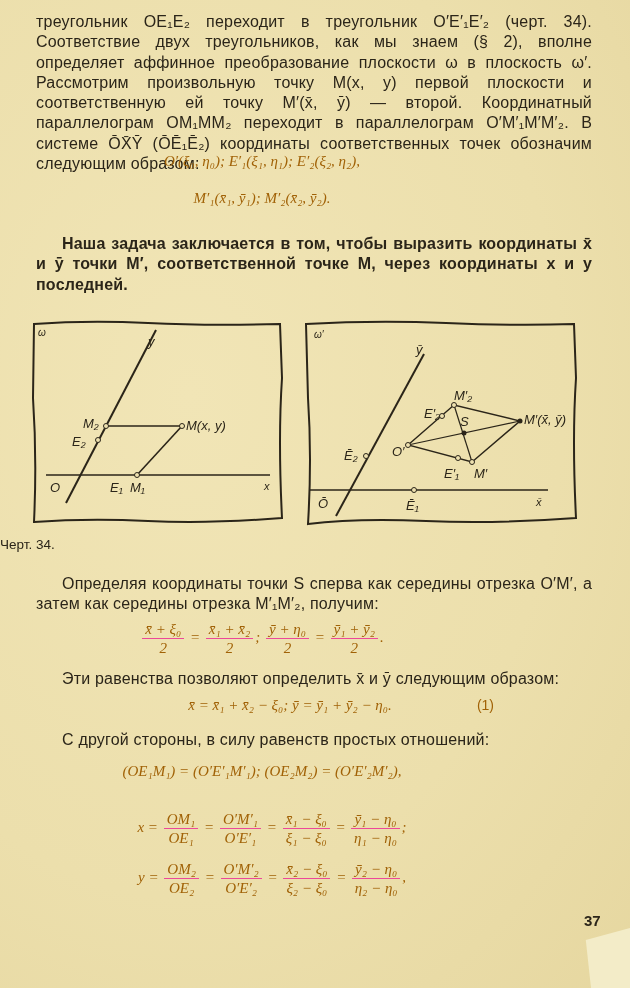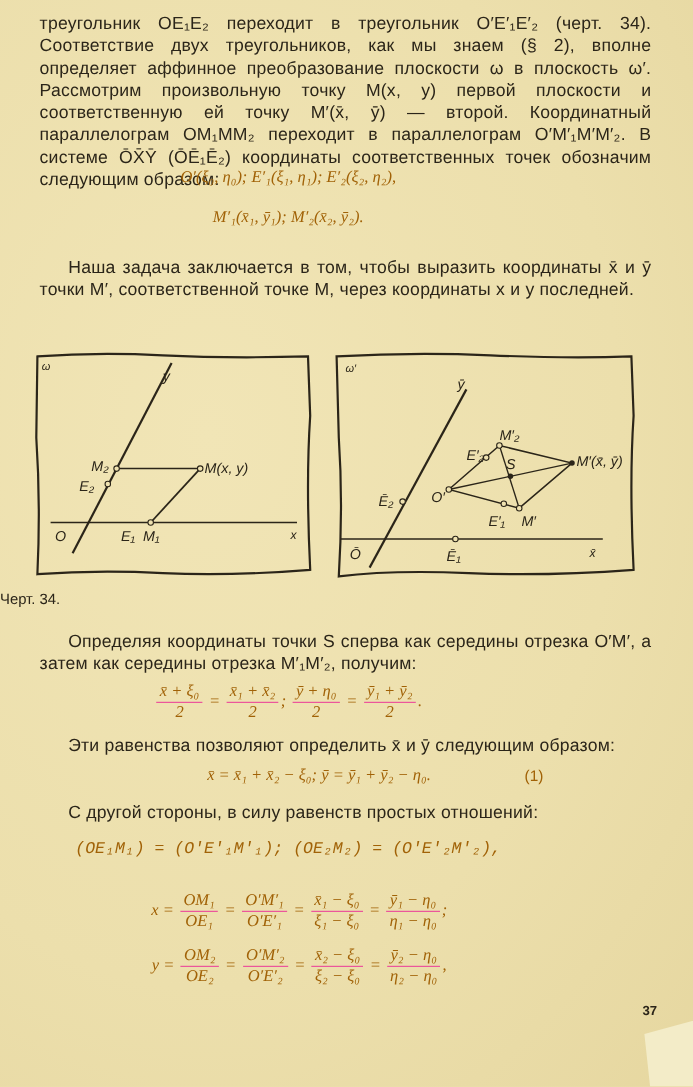--- a/index.html
+++ b/index.html
@@ -25,42 +25,42 @@
   .eqnum { position:absolute; right:58px; font-family:"Liberation Sans", sans-serif; font-size:14px; font-style:normal; }
   .caption {
     position:absolute; top:537px; left:0; width:630px; 
     font-family:"Liberation Sans", sans-serif; font-size:13.5px; color:#2b2519;
   }
   .frac { display:inline-block; vertical-align:middle; text-align:center; margin:0 2px; }
   .frac .num { display:block; border-bottom:1px solid #ec4899; padding:0 3px; line-height:18px; }
   .frac .den { display:block; line-height:18px; }
   .pagenum {
     position:absolute; left:584px; top:912px; font-family:"Liberation Sans", sans-serif;
-    font-weight:bold; font-size:12px; color:#2b2519;
+    font-weight:bold; font-size:15px; color:#2b2519;
   }
   .figure { position:absolute; top:318px; }
   svg text { font-family:"Liberation Sans", sans-serif; font-style:italic; fill:#2b2519; }
   .corner {
     position:absolute; left:578px; top:928px; width:52px; height:60px;
     background:#f3ecc8; clip-path:polygon(15% 20%, 100% 0%, 100% 100%, 25% 100%);
   }
 </style>
 </head>
 <body>
 
 <div class="page">
 
   <div class="para" style="top:12px;">
     <span>треугольник OE₁E₂ переходит в треугольник O′E′₁E′₂ (черт. 34). Соответствие двух треугольников, как мы знаем (§ 2), вполне определяет аффинное преобразование плоскости ω в плоскость ω′. Рассмотрим произвольную точку M(x, y) первой плоскости и соответственную ей точку M′(x̄, ȳ) — второй. Координатный параллелограм OM₁MM₂ переходит в параллелограм O′M′₁M′M′₂. В системе ŌX̄Ȳ (ŌĒ₁Ē₂) координаты соответственных точек обозначим следующим образом:</span>
   </div>
 
   <div class="formula" style="top:153px;">O′(ξ₀, η₀);   E′₁(ξ₁, η₁);   E′₂(ξ₂, η₂),</div>
   <div class="formula" style="top:190px;">M′₁(x̄₁, ȳ₁);   M′₂(x̄₂, ȳ₂).</div>
 
-  <div class="para" style="top:234px;">
+  <div class="para" style="top:234px;font-weight:bold;">
     <span class="indent"></span><span>Наша задача заключается в том, чтобы выразить координаты x̄ и ȳ точки M′, соответственной точке M, через координаты x и y последней.</span>
   </div>
 
   <div class="figure" style="left:28px;">
     <svg width="258" height="210" viewBox="0 0 258 210">
       <path d="M6 6 Q60 2 120 5 T252 6 L254 60 Q250 120 254 200 Q180 206 120 203 T6 204 Q9 140 5 80 Z" fill="none" stroke="#2b2519" stroke-width="2"></path>
       <line x1="18" y1="157" x2="242" y2="157" stroke="#2b2519" stroke-width="1.4"></line>
       <line x1="38" y1="185" x2="128" y2="12" stroke="#2b2519" stroke-width="2"></line>
       <line x1="78" y1="108" x2="154" y2="108" stroke="#2b2519" stroke-width="1.4"></line>
       <line x1="109" y1="157" x2="154" y2="108" stroke="#2b2519" stroke-width="1.6"></line>
@@ -132,21 +132,21 @@
 
   <div class="formula" style="top:697px;padding-left:28px;">
     <span>x̄ = x̄₁ + x̄₂ − ξ₀;    ȳ = ȳ₁ + ȳ₂ − η₀.</span>
     <span class="eqnum">(1)</span>
   </div>
 
   <div class="para" style="top:730px;">
     <span class="indent"></span><span>С другой стороны, в силу равенств простых отношений:</span>
   </div>
 
-  <div class="formula" style="top:763px;font-family:Liberation Mono, monospace;">(OE₁M₁) = (O′E′₁M′₁);    (OE₂M₂) = (O′E′₂M′₂),</div>
+  <div class="formula" style="top:763px;">(OE₁M₁) = (O′E′₁M′₁);    (OE₂M₂) = (O′E′₂M′₂),</div>
 
 
   <div class="formula" style="top:810px; left:10px;">
     <span>x</span> =
     <span class="frac"><span class="num">OM₁</span><span class="den">OE₁</span></span> =
     <span class="frac"><span class="num">O′M′₁</span><span class="den">O′E′₁</span></span> =
     <span class="frac"><span class="num">x̄₁ − ξ₀</span><span class="den">ξ₁ − ξ₀</span></span> =
     <span class="frac"><span class="num">ȳ₁ − η₀</span><span class="den">η₁ − η₀</span></span><span>;</span>
   </div>
 

